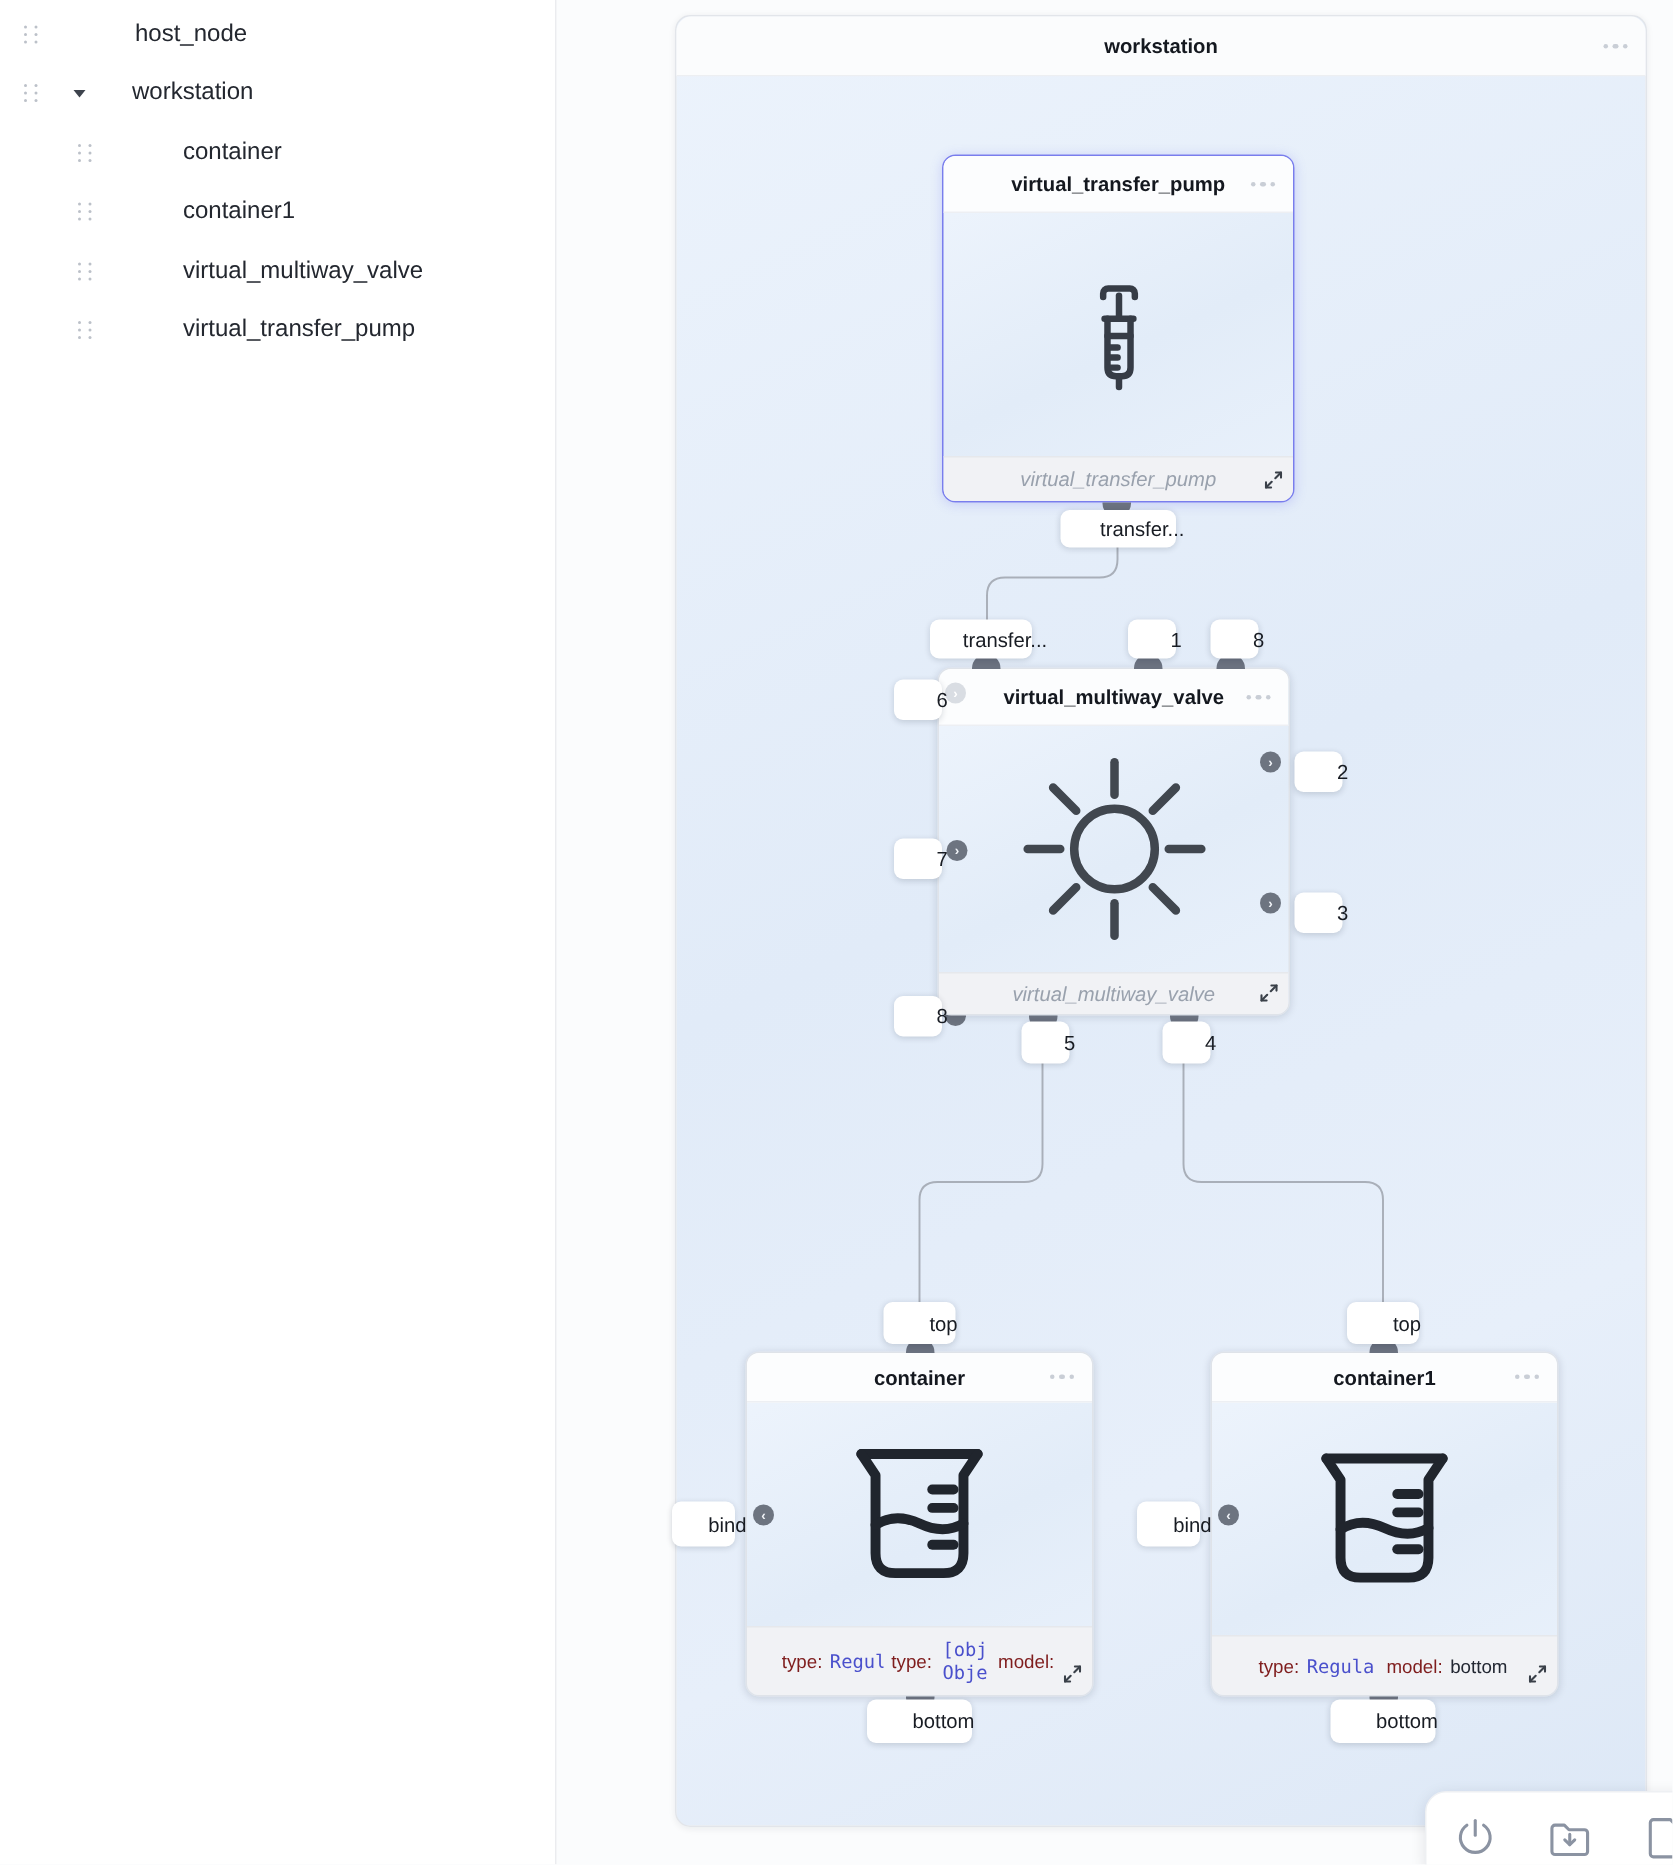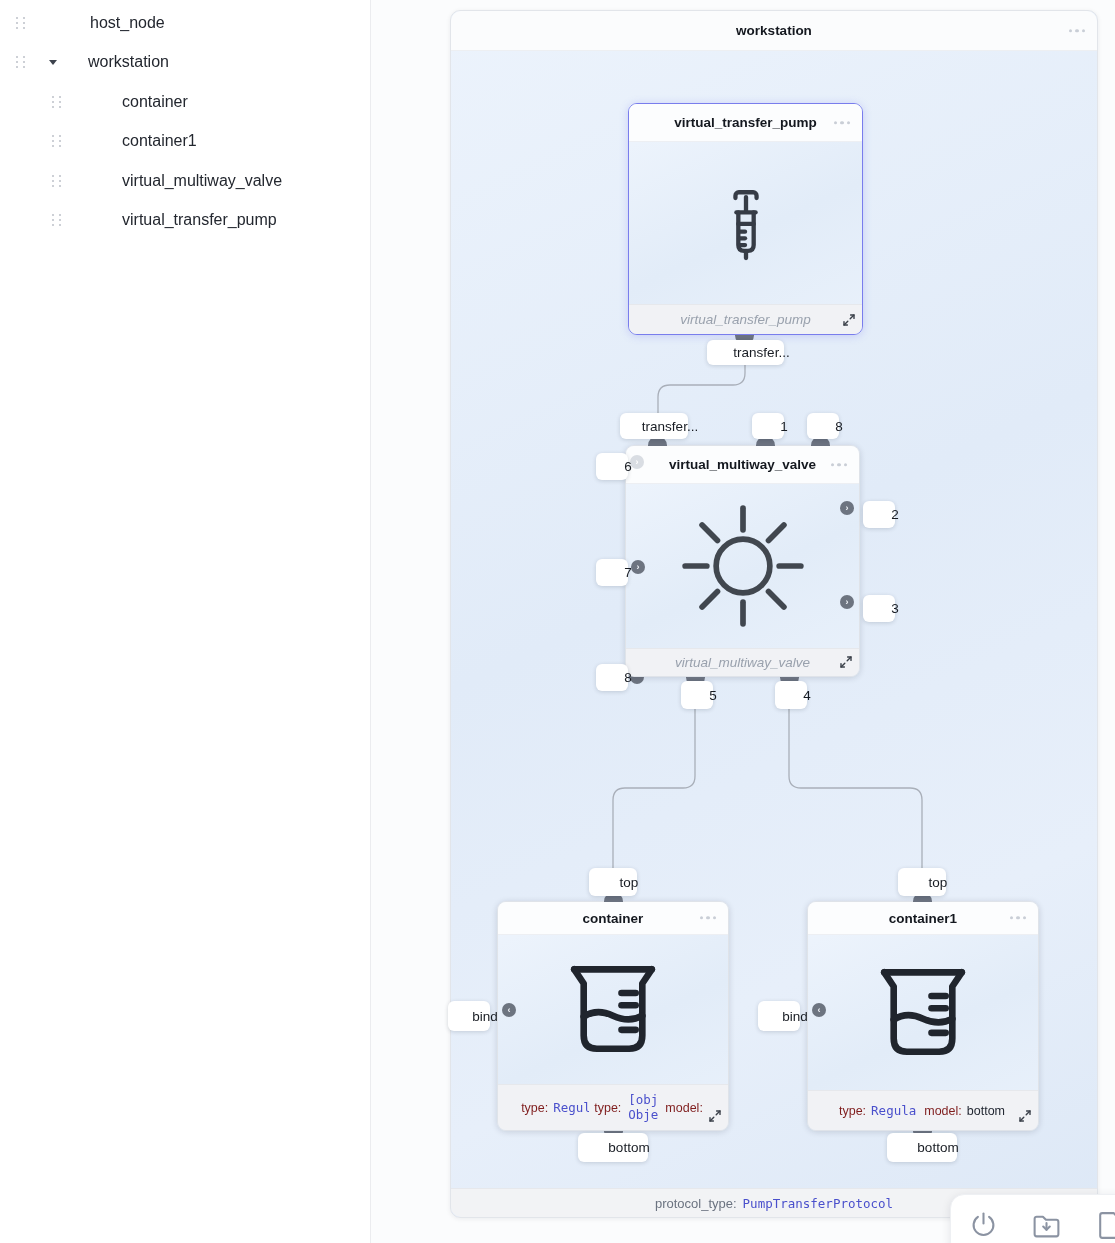--- a/index.html
+++ b/index.html
@@ -136,24 +136,20 @@
   </aside>
 
   <section class="group">
     <div class="group-header">
       <span class="group-title">workstation</span>
       <span class="dots">
           <i></i>
           <i></i>
           <i></i>
         </span>
-    </div>
-    <div class="group-footer">
-      <span class="gf-label">protocol_type:</span>
-      <span class="gf-value mono">PumpTransferProtocol</span>
     </div>
   </section>
 
   <svg class="edges">
     <path d="M745 344 L745 373 Q745 385 733 385 L670 385 Q658 385 658 397 L658 437" fill="none" stroke="#a9afb9" stroke-width="1.3"></path>
     <path d="M695 686 L695 776 Q695 788 683 788 L625 788 Q613 788 613 800 L613 893" fill="none" stroke="#a9afb9" stroke-width="1.3"></path>
     <path d="M789 686 L789 776 Q789 788 801 788 L910 788 Q922 788 922 800 L922 893" fill="none" stroke="#a9afb9" stroke-width="1.3"></path>
   </svg>
 
   <div class="node selected" style="left:628px; top:103px; width:235px; height:232px;">

